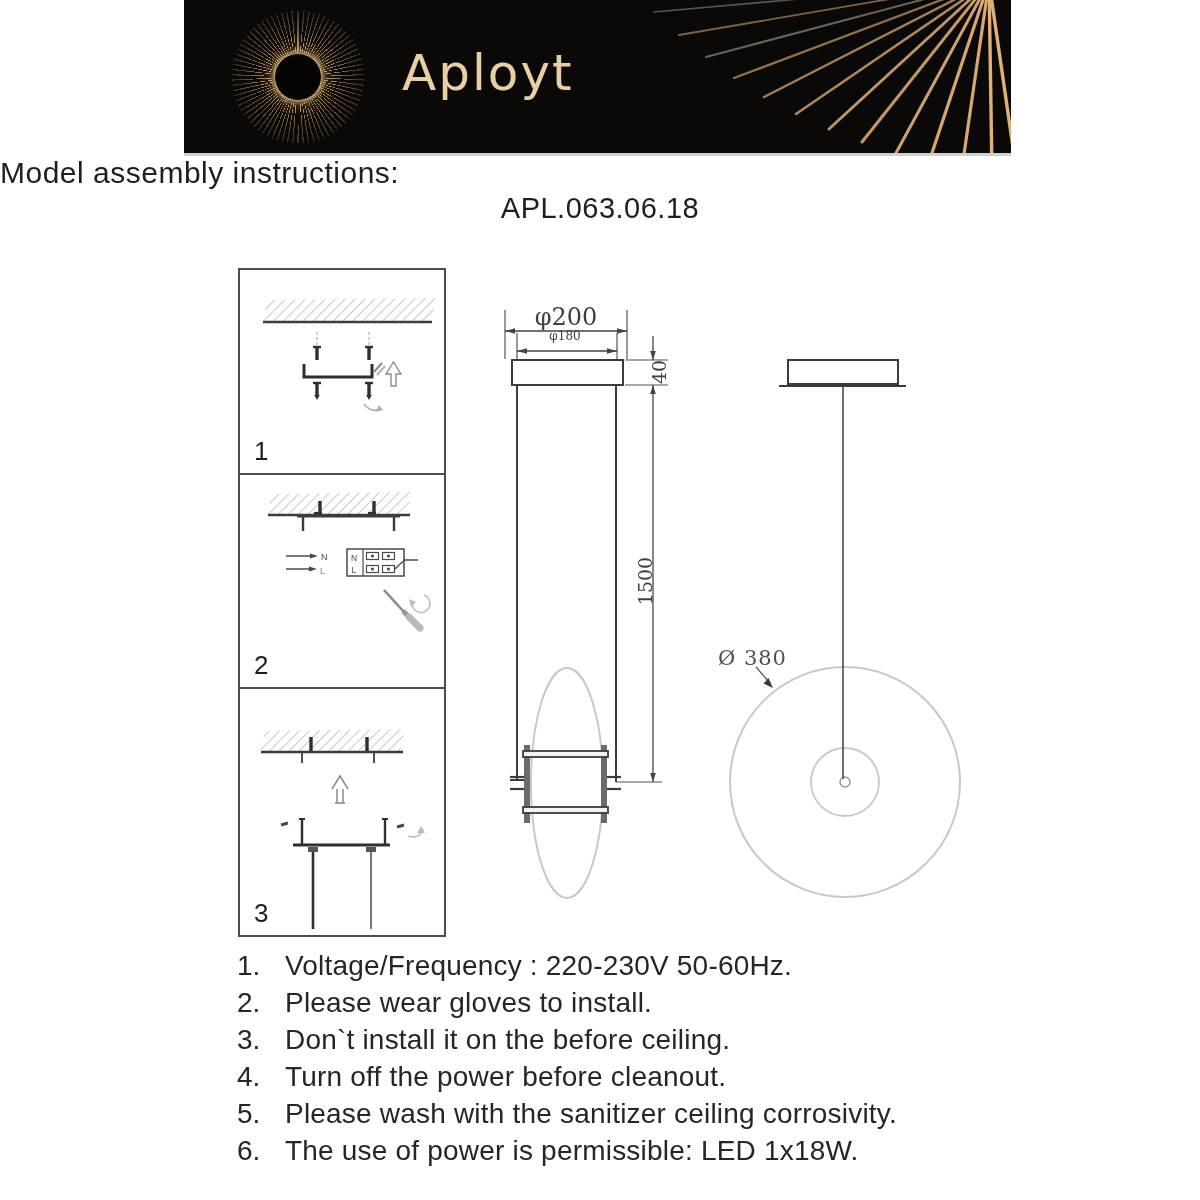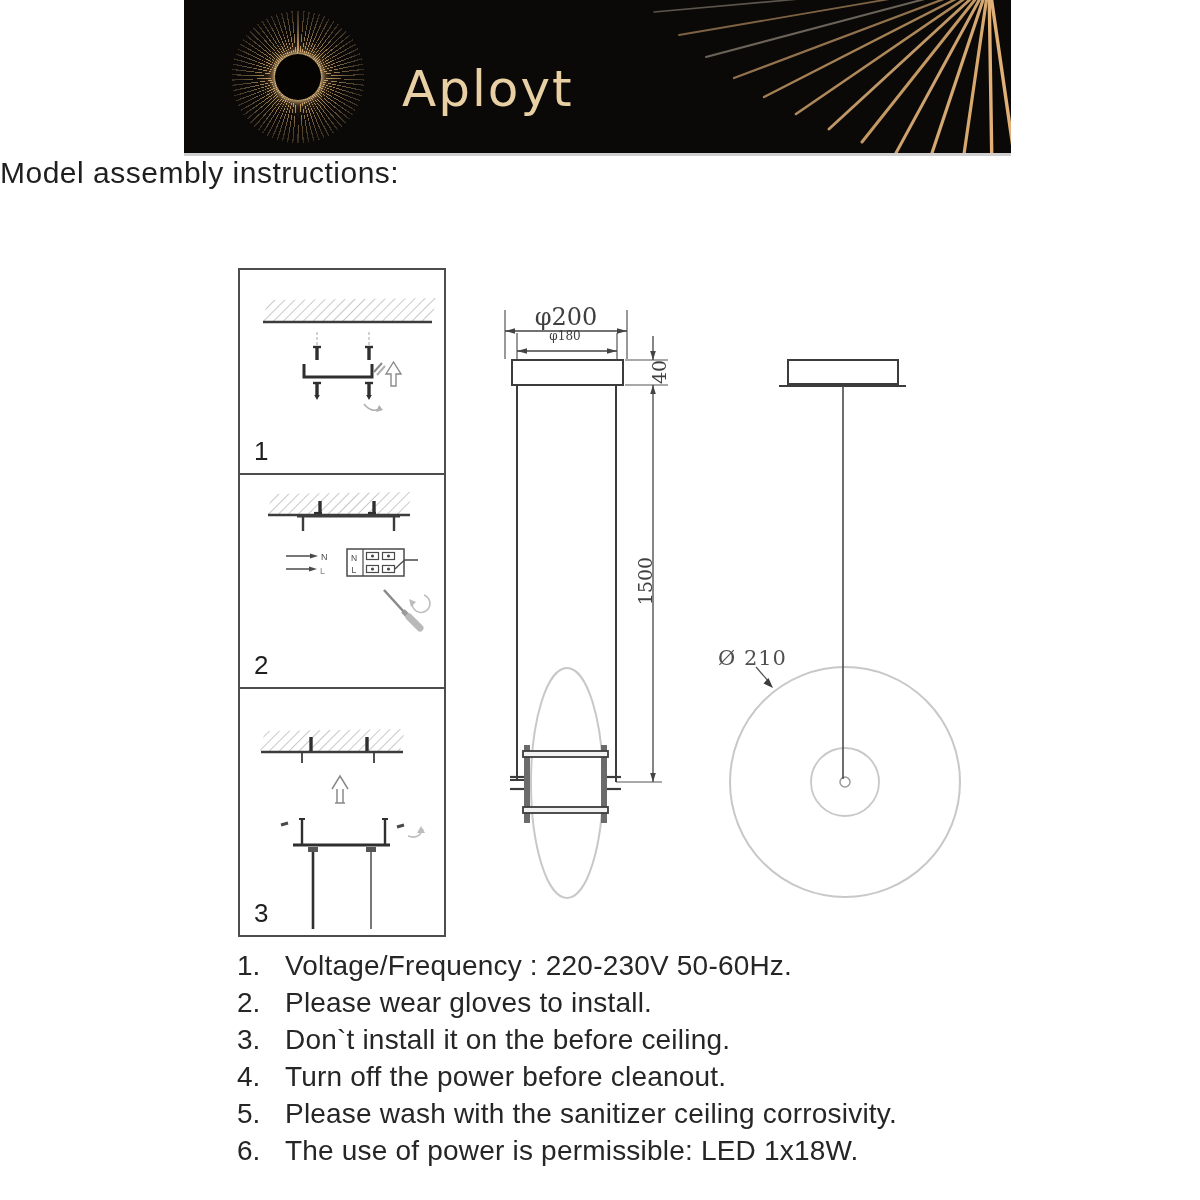--- a/index.html
+++ b/index.html
@@ -9,21 +9,21 @@
   
   .banner{position:absolute;left:184px;top:0;width:827px;height:153px;
           background:#0b0908;overflow:hidden;border-bottom:3px solid #cfcfcf;}
   .sunburst{position:absolute;left:48px;top:11px;width:132px;height:132px;border-radius:50%;
           background:repeating-conic-gradient(rgba(203,165,110,0.95) 0deg 1.1deg, rgba(11,9,8,0) 1.1deg 4.6deg);}
   .sunburst::before{content:"";position:absolute;inset:0;border-radius:50%;
           background:radial-gradient(circle, rgba(11,9,8,0) 0%, rgba(11,9,8,0) 30%, rgba(11,9,8,0.5) 52%, rgba(11,9,8,0.95) 82%, #0b0908 100%);}
   .sunburst::after{content:"";position:absolute;left:50%;top:50%;width:46px;height:46px;margin:-23px 0 0 -23px;
           border-radius:50%;background:#050403;
           box-shadow:0 0 5px 2px rgba(240,205,145,0.85),0 0 16px 6px rgba(190,140,80,0.45);}
-  .brand{position:absolute;left:218px;top:60px;font-family:"DejaVu Sans",sans-serif;
+  .brand{position:absolute;left:218px;top:44px;font-family:"DejaVu Sans",sans-serif;
           font-size:50px;letter-spacing:2px;color:#e9d0a4;font-weight:400;}
   .rays{position:absolute;right:0;top:0;}
 
   
   .title1{position:absolute;left:0;top:156px;width:1200px;text-align:left;
           font-size:30px;color:#1f1f1f;font-weight:500;letter-spacing:0.5px;}
   .title2{position:absolute;left:0;top:192px;width:1200px;text-align:center;
           font-size:29px;color:#1f1f1f;font-weight:500;letter-spacing:0.5px;}
 
   
@@ -73,20 +73,21 @@
         <line x1="805" y1="-18" x2="712" y2="153" stroke="#e0b077" stroke-width="3" opacity="0.92"></line>
         <line x1="805" y1="-18" x2="745" y2="162" stroke="#e0b077" stroke-width="3.2" opacity="0.95"></line>
         <line x1="805" y1="-18" x2="778" y2="168" stroke="#d8a96e" stroke-width="3.2" opacity="1"></line>
         <line x1="805" y1="-18" x2="808" y2="172" stroke="#e0b077" stroke-width="3.4" opacity="1"></line>
         <line x1="805" y1="-18" x2="832" y2="168" stroke="#e0b077" stroke-width="3.4" opacity="1"></line>
       </g>
     </svg>
   </header>
 
   <div class="title1">Model assembly instructions:</div>
+  <div class="title2">APL.063.06.18</div>
 
   <div class="stepbox" id="box1">
     <span class="stepnum">1</span>
   </div>
   <div class="stepbox" id="box2">
     <span class="stepnum">2</span>
   </div>
   <div class="stepbox" id="box3">
     <span class="stepnum">3</span>
   </div>
@@ -223,21 +224,21 @@
       <line x1="843" y1="386" x2="843" y2="779" stroke="#4a4a4a" stroke-width="1.6"></line>
       <line x1="756" y1="667" x2="769" y2="682" stroke="#555555" stroke-width="1.2"></line>
       <polygon points="773,688 763.5,683.5 768.5,678" fill="#3c3c3c"></polygon>
     </g>
   </svg>
 
   <div class="dim dim-200">φ200</div>
   <div class="dim dim-180">φ180</div>
   <div class="dim dim-40">40</div>
   <div class="dim dim-1500">1500</div>
-  <div class="dim dim-380">Ø 210</div>
+  <div class="dim dim-380">Ø 380</div>
 
   <div class="inst">
     <div class="inst-row">
       <span class="inst-num">1.</span>
       <span class="inst-text">Voltage/Frequency : 220-230V 50-60Hz.</span>
     </div>
     <div class="inst-row">
       <span class="inst-num">2.</span>
       <span class="inst-text">Please wear gloves to install.</span>
     </div>

